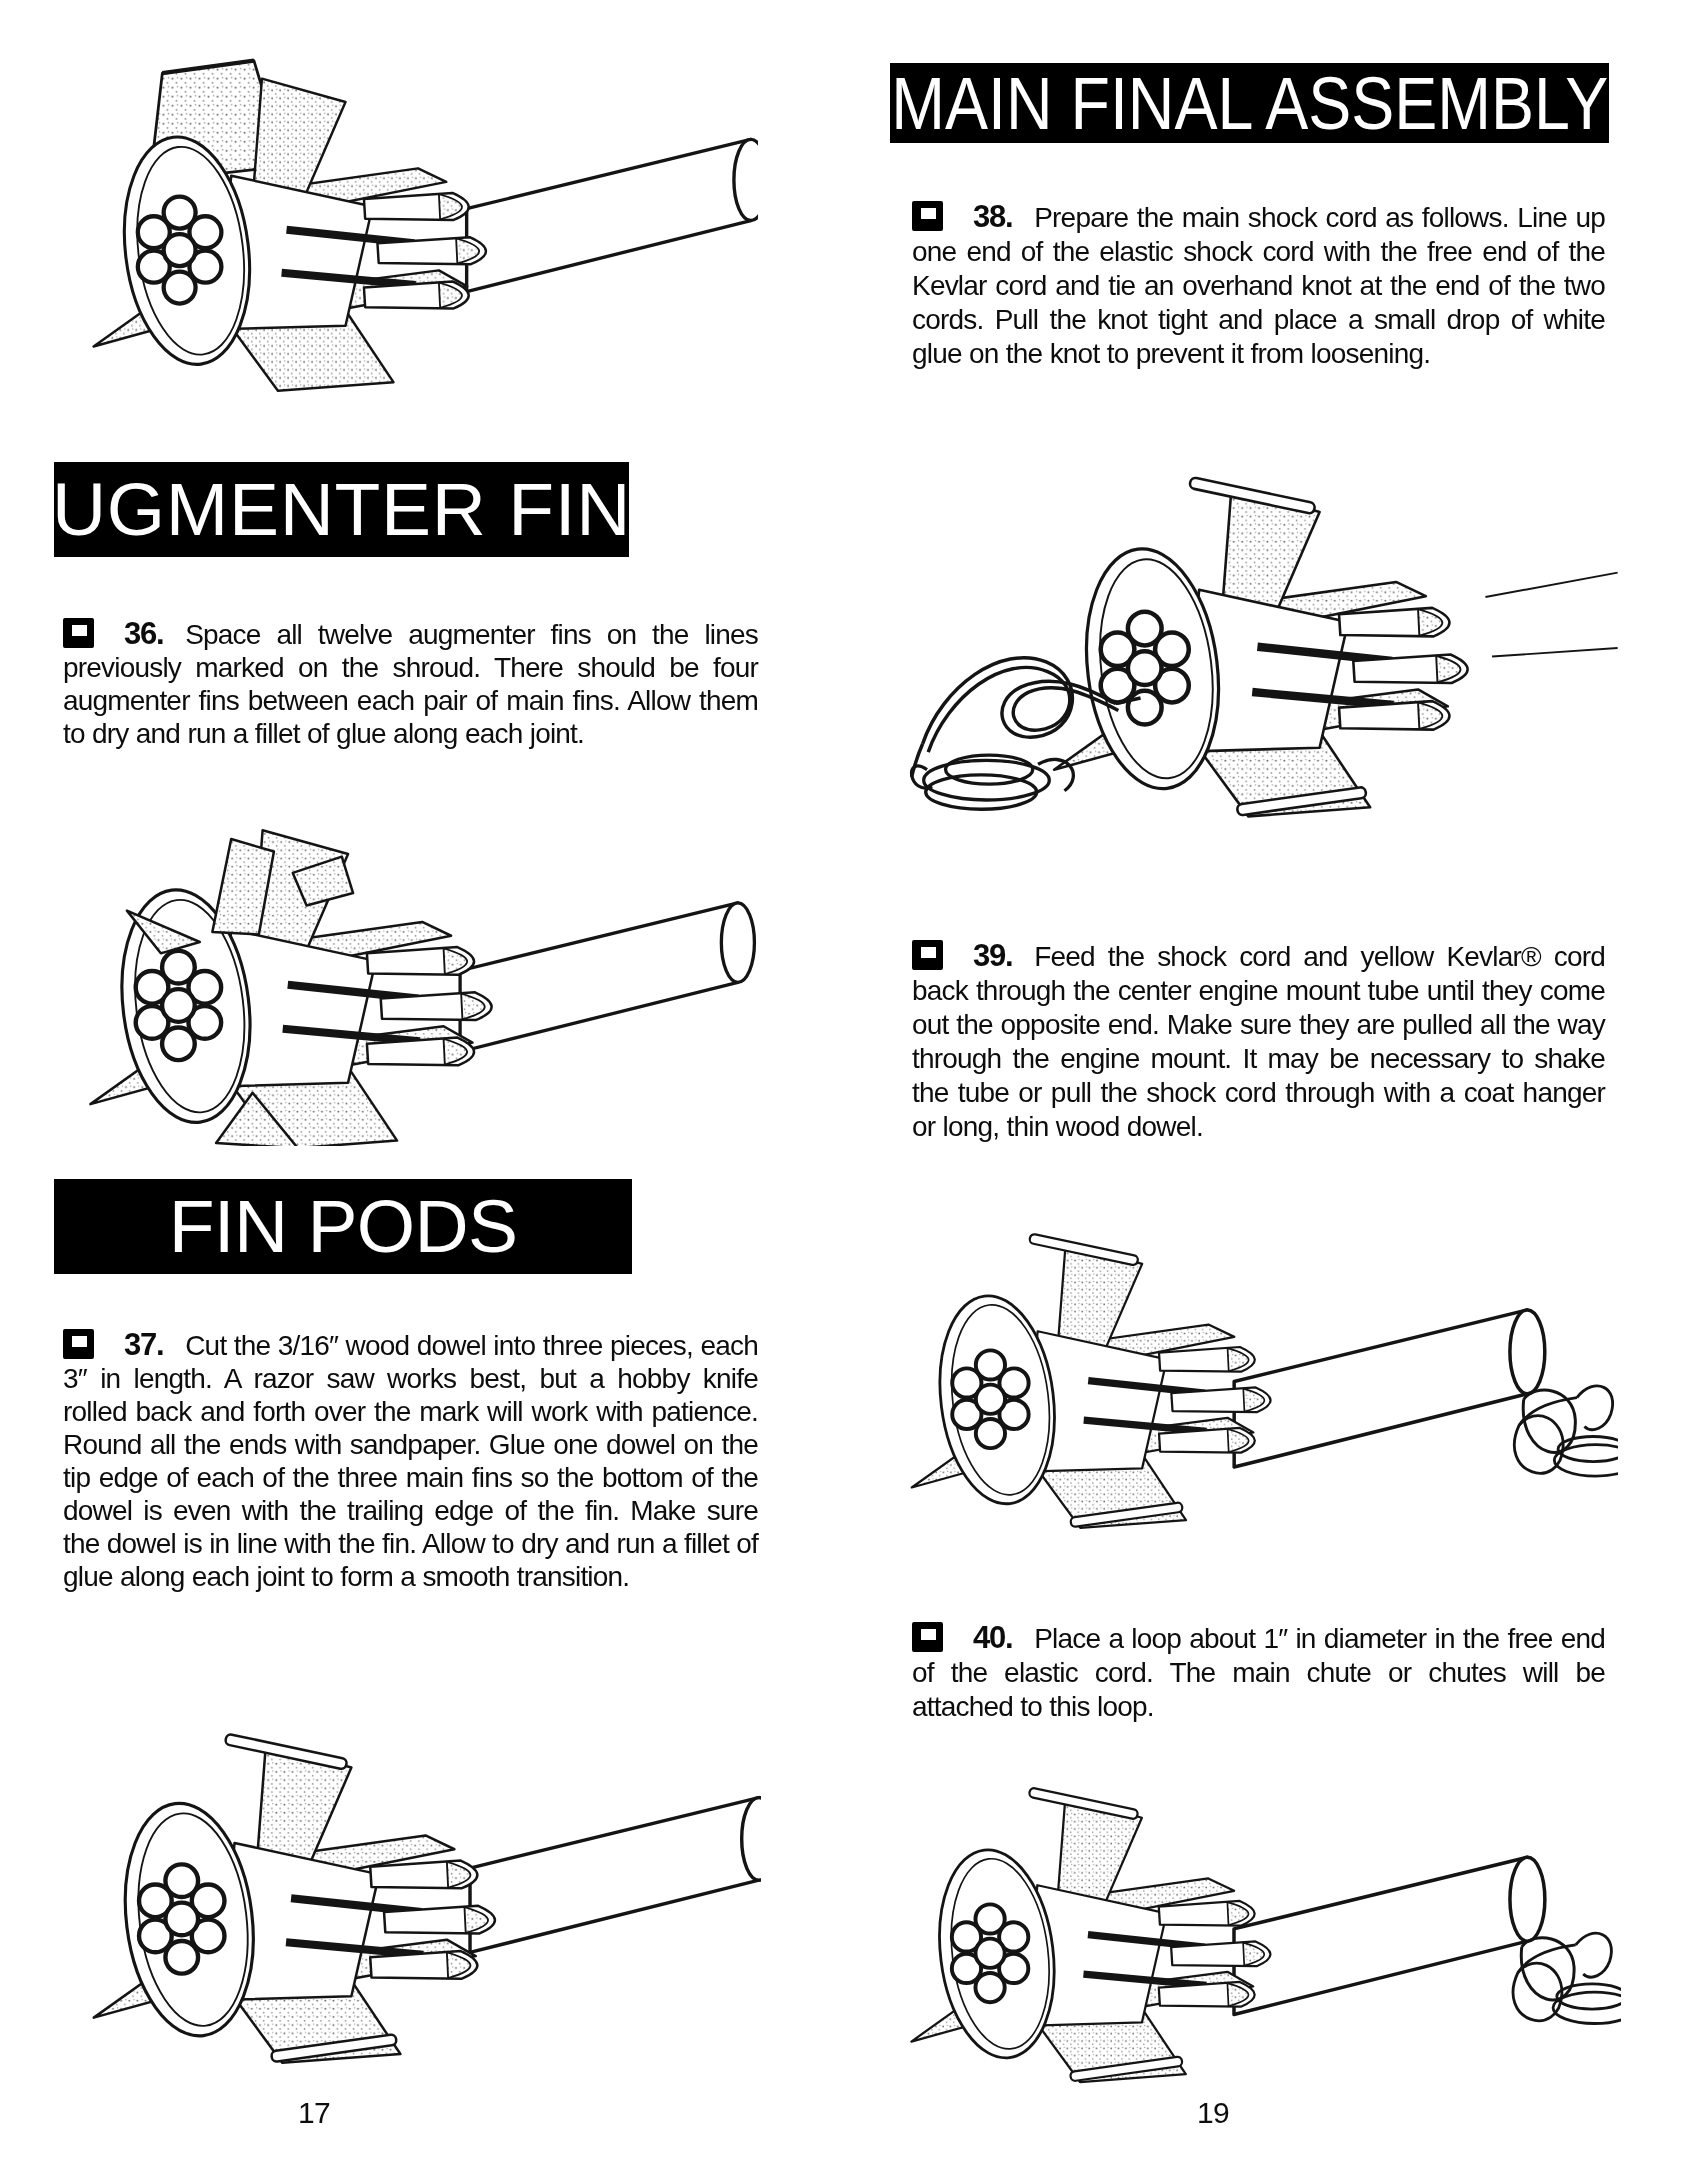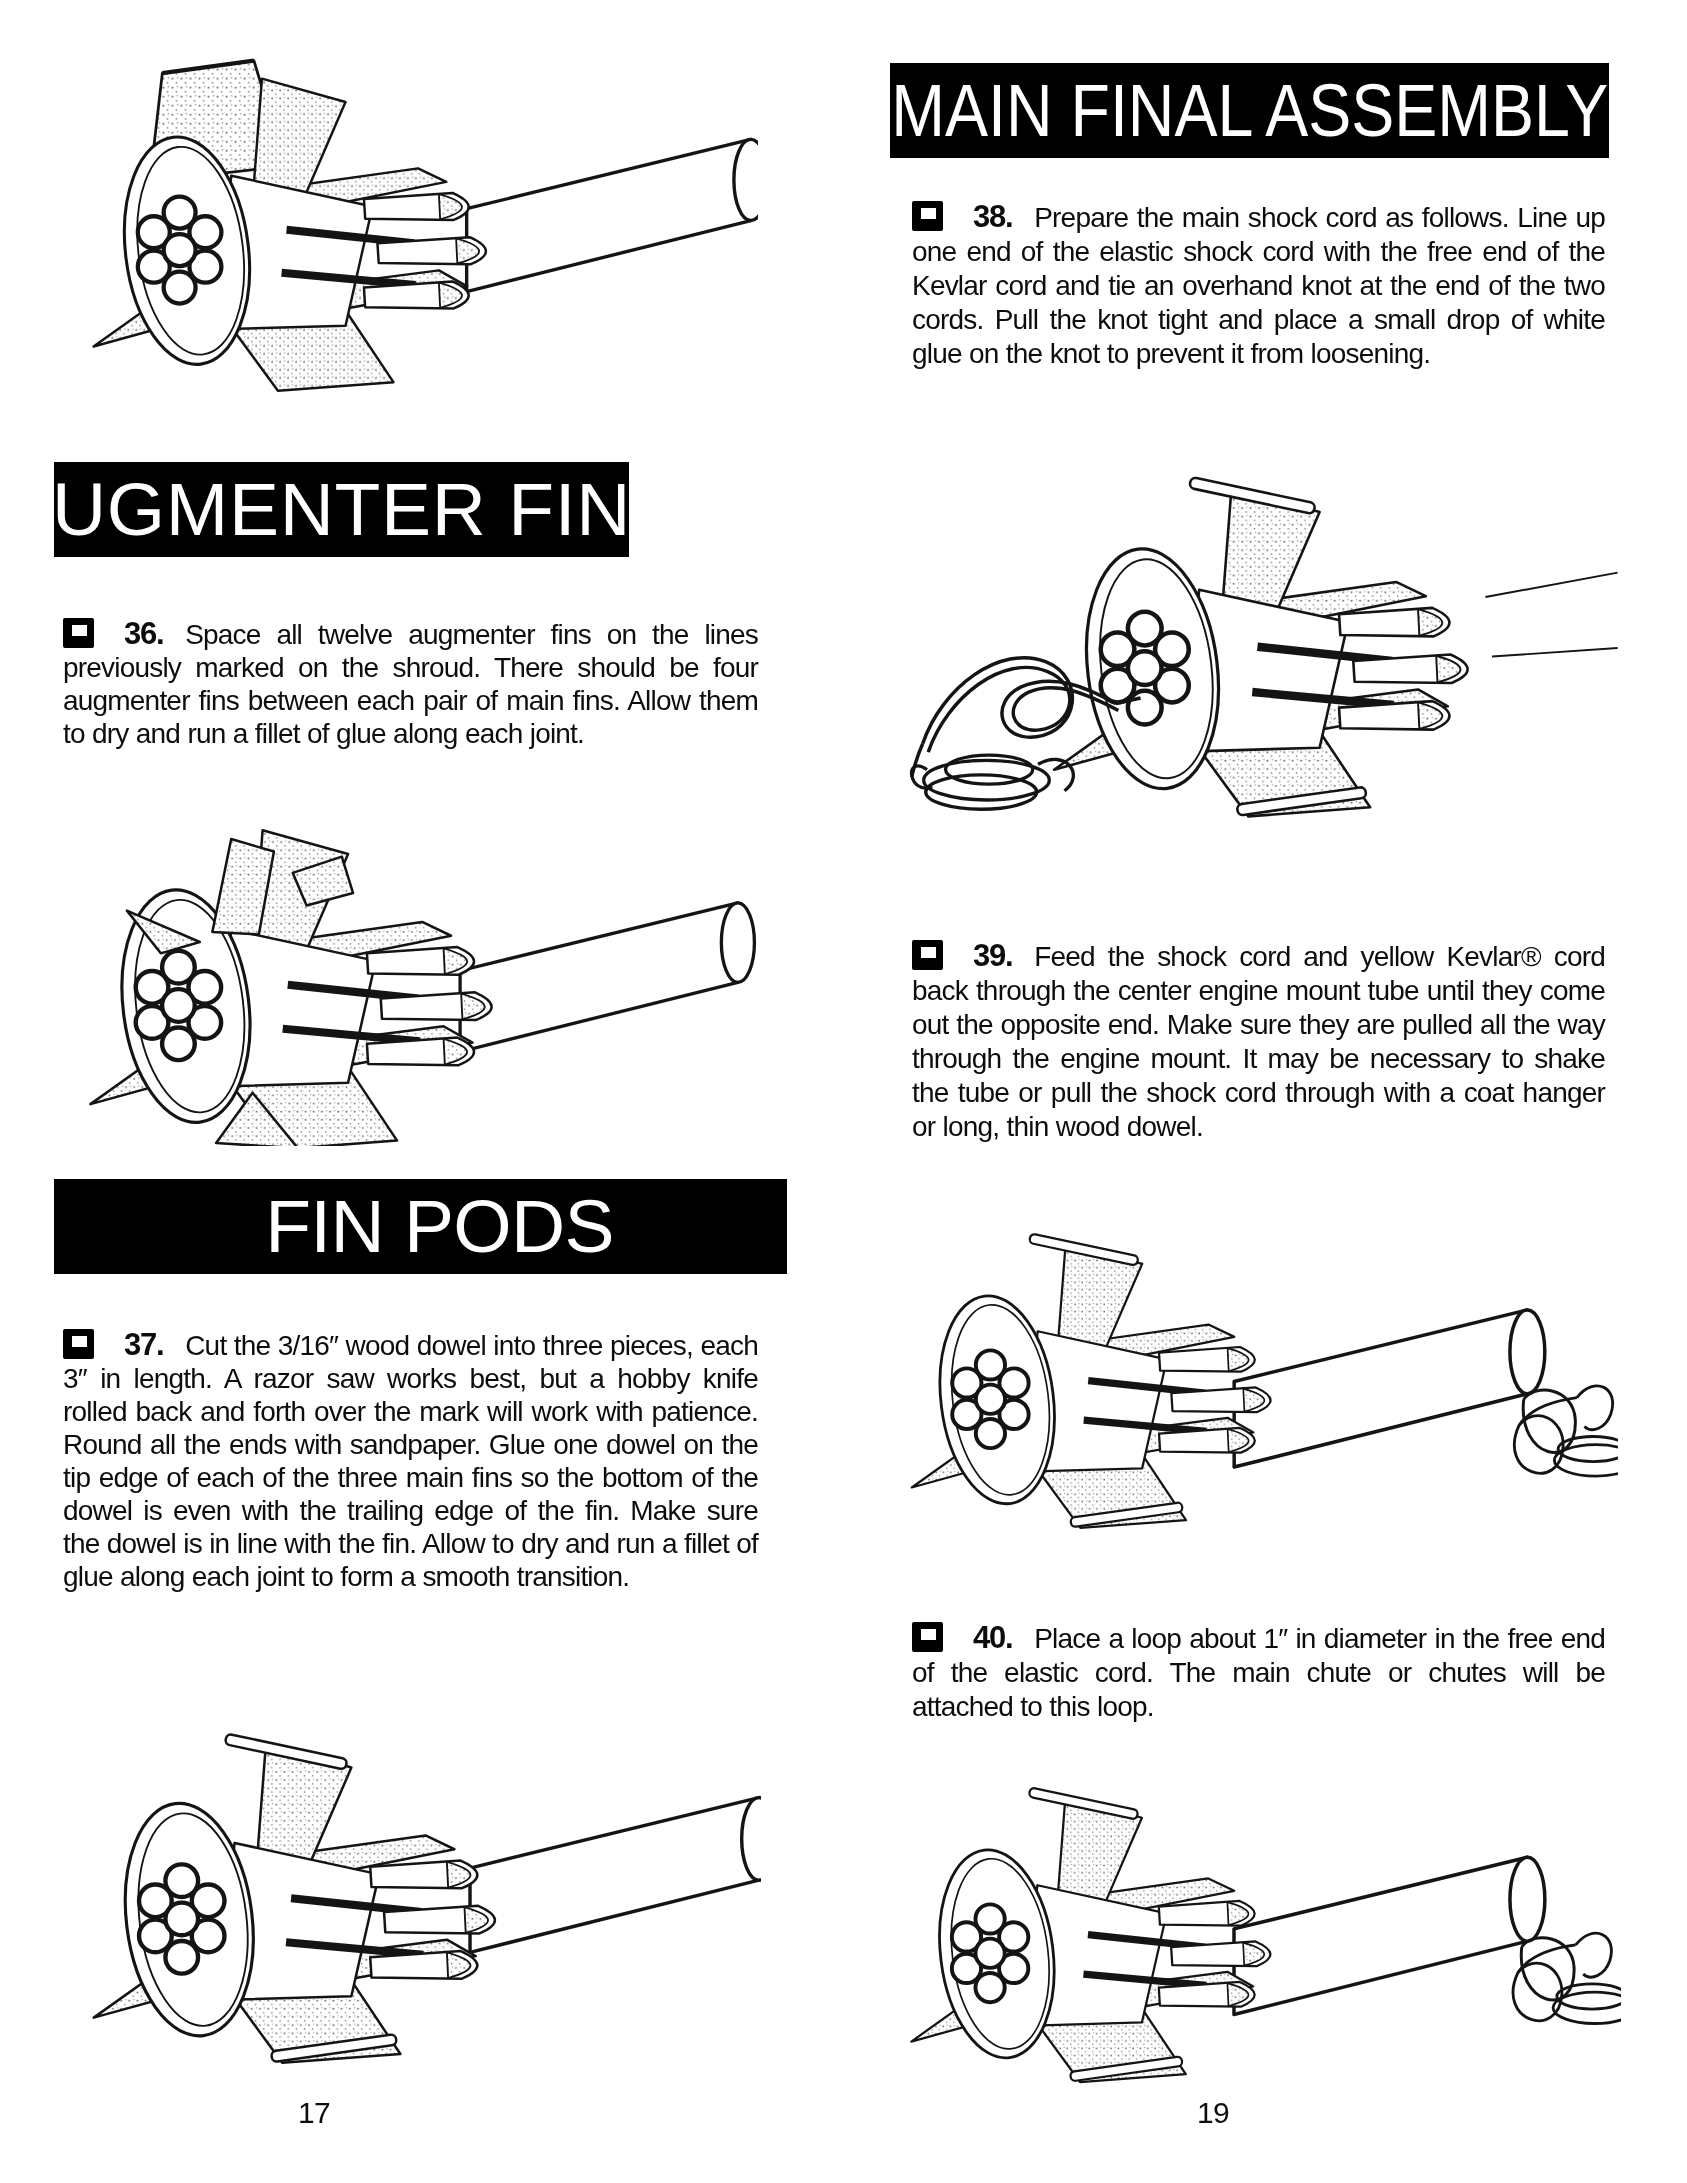--- a/index.html
+++ b/index.html
@@ -145,39 +145,39 @@
 </p>
 
 <div class="fig" id="fig2" style="left:63px;top:812px;width:695px;height:334px;">
   <svg viewBox="0 0 1050 505">
     <use href="#g-tube" transform="translate(600,100) scale(1.25)"></use>
     <use href="#g-rocket" transform="translate(5,-20) scale(0.95)"></use>
     <use href="#g-augfins" transform="translate(5,-20) scale(0.95)"></use>
   </svg>
 </div>
 
-<div class="bar" id="bar-pods" style="left:54px;top:1179px;width:695px;height:95px;padding-left:38px;">
+<div class="bar" id="bar-pods" style="left:54px;top:1179px;width:578px;height:95px;">
   <span class="t">FIN PODS</span>
 </div>
 
 <p class="step lcol" id="step37" style="left:63px;top:1328px;width:695px;">
   <span class="cb"></span><span class="num">37.</span><span>Cut the 3/16″ wood dowel into three pieces, each 3″ in length. A razor saw works best, but a hobby knife rolled back and forth over the mark will work with patience. Round all the ends with sandpaper. Glue one dowel on the tip edge of each of the three main fins so the bottom of the dowel is even with the trailing edge of the fin. Make sure the dowel is in line with the fin. Allow to dry and run a fillet of glue along each joint to form a smooth transition.</span>
 </p>
 
 <div class="fig" id="fig3" style="left:60px;top:1712px;width:701px;height:361px;">
   <svg viewBox="0 0 1060 545">
     <use href="#g-tube" transform="translate(620,90) scale(1.3)"></use>
     <use href="#g-rocket" transform="translate(15,0) scale(0.95)"></use>
     <use href="#g-rods" transform="translate(15,0) scale(0.95)"></use>
   </svg>
 </div>
 
 <div class="pageno" id="page17" style="left:314px;top:2096px;">17</div>
 
-<div class="bar" id="bar-main" style="left:890px;top:63px;width:719px;height:95px;">
+<div class="bar" id="bar-main" style="left:890px;top:63px;width:719px;height:80px;">
   <span class="t">MAIN FINAL ASSEMBLY</span>
 </div>
 
 <p class="step rcol" id="step38" style="left:912px;top:200px;width:693px;">
   <span class="cb"></span><span class="num">38.</span><span>Prepare the main shock cord as follows. Line up one end of the elastic shock cord with the free end of the Kevlar cord and tie an overhand knot at the end of the two cords. Pull the knot tight and place a small drop of white glue on the knot to prevent it from loosening.</span>
 </p>
 
 <div class="fig" id="fig4" style="left:887px;top:455px;width:731px;height:380px;">
   <svg viewBox="0 0 1105 575">
     <path d="M905,215 L1105,178" stroke="#141414" stroke-width="3" fill="none"></path>

